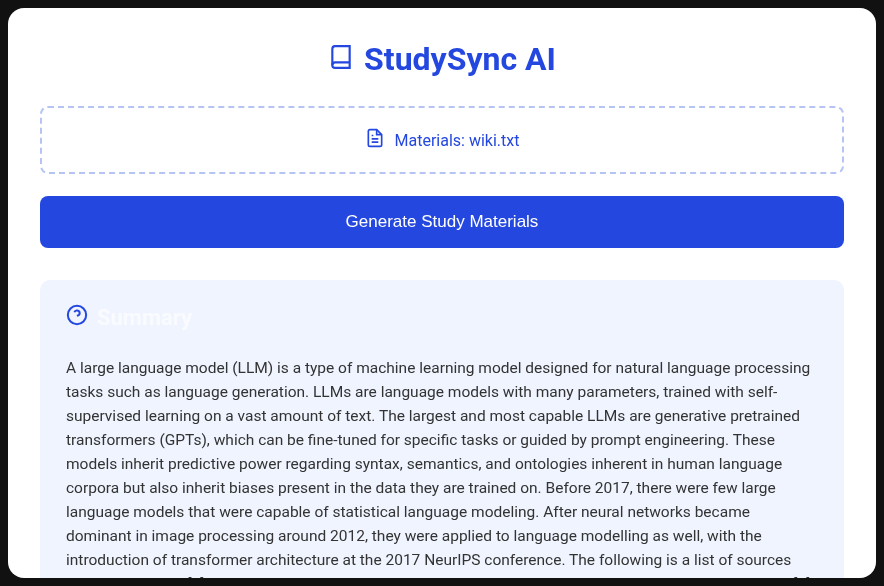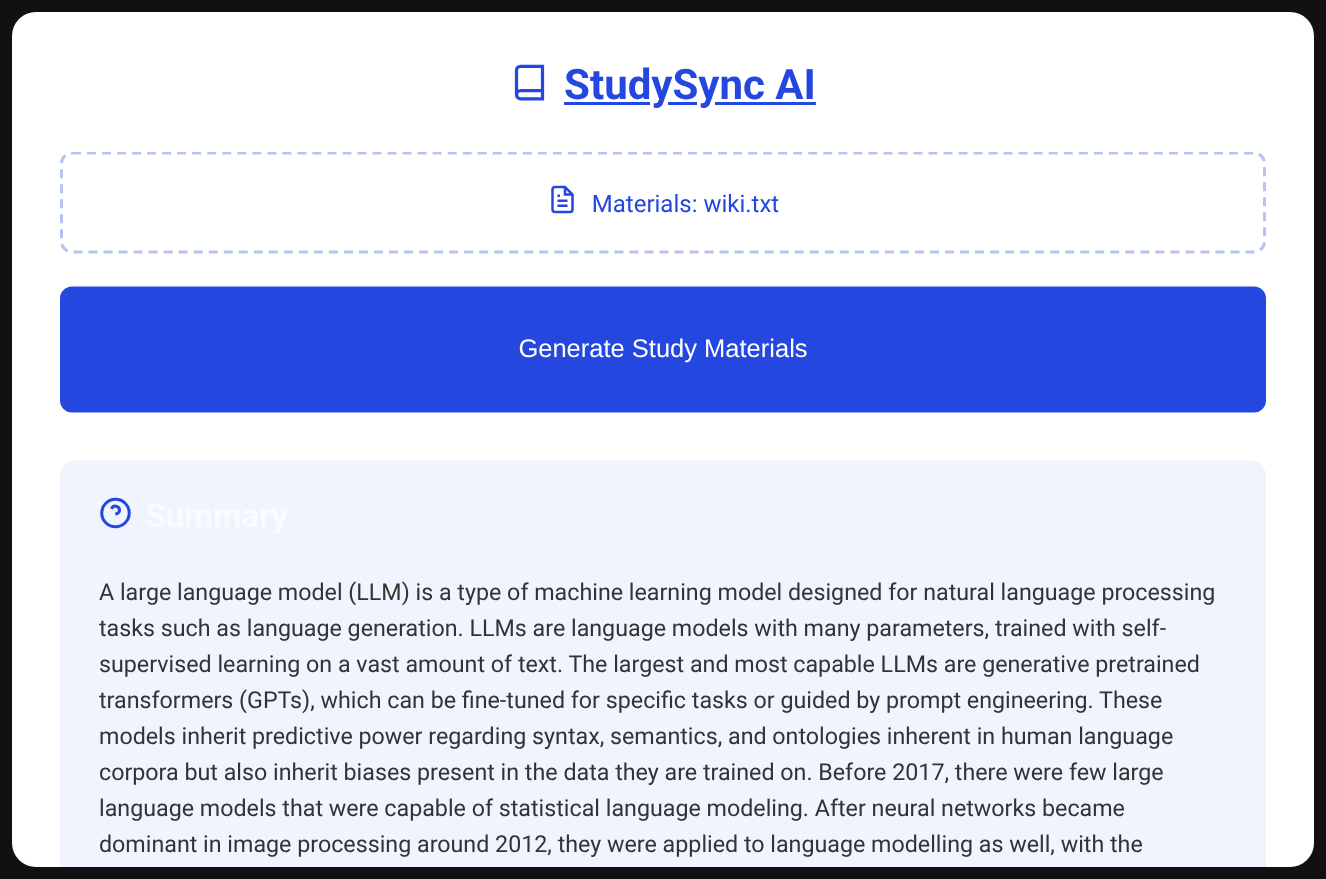--- a/index.html
+++ b/index.html
@@ -28,24 +28,23 @@
       margin-bottom: 28px;
     }
     .header svg {
       width: 26px;
       height: 26px;
       stroke: #2447e0;
       fill: none;
       stroke-width: 2;
     }
     .title {
-      font-size: 28px;
+      font-size: 32px;
       font-weight: 700;
       color: #2447e0;
-      text-decoration: underline;
     }
     .upload-zone {
       border: 2px dashed #b5c4f3;
       border-radius: 8px;
       padding: 20px;
       display: flex;
       align-items: center;
       justify-content: center;
       gap: 10px;
       margin-bottom: 22px;
@@ -62,21 +61,21 @@
       color: #2447e0;
       font-size: 16px;
     }
     .generate-btn {
       display: block;
       width: 100%;
       background: #2447e0;
       color: #fff;
       border: none;
       border-radius: 8px;
-      padding: 32px;
+      padding: 16px;
       font-size: 17px;
       font-weight: 400;
       cursor: pointer;
       margin-bottom: 32px;
     }
     .summary-panel {
       background: #eff4ff;
       border-radius: 10px;
       padding: 24px 26px;
     }

